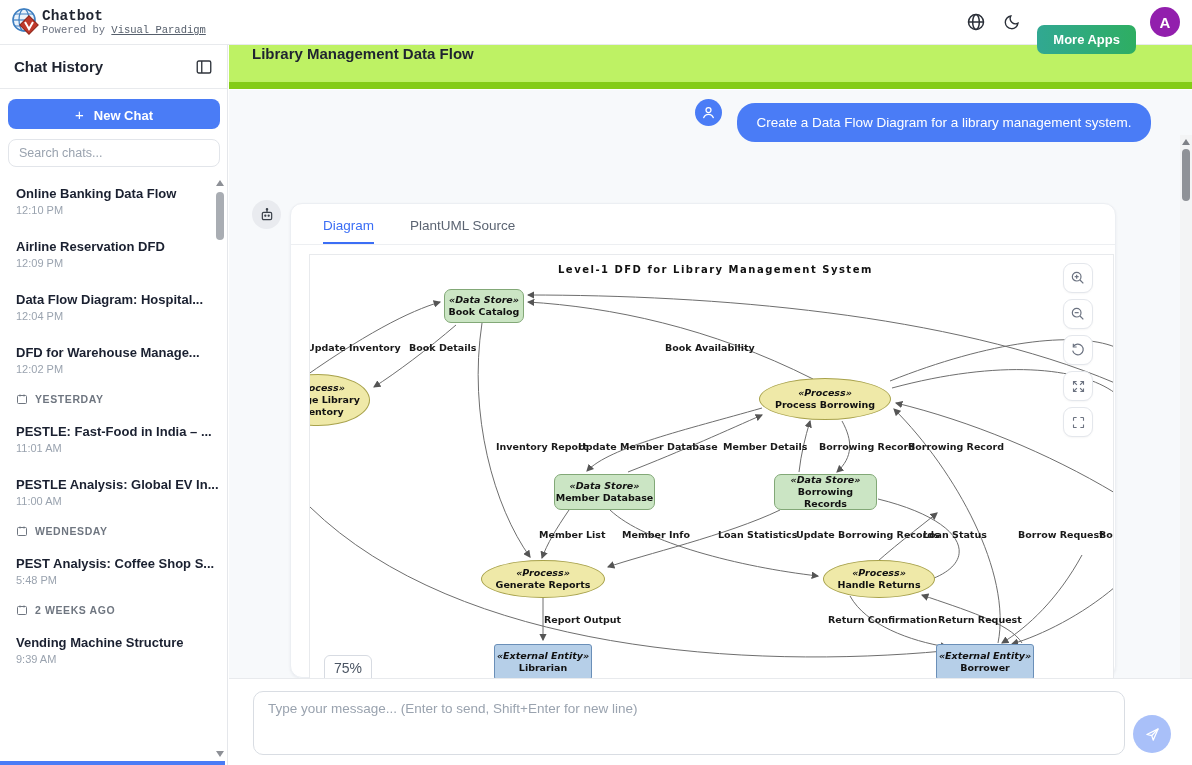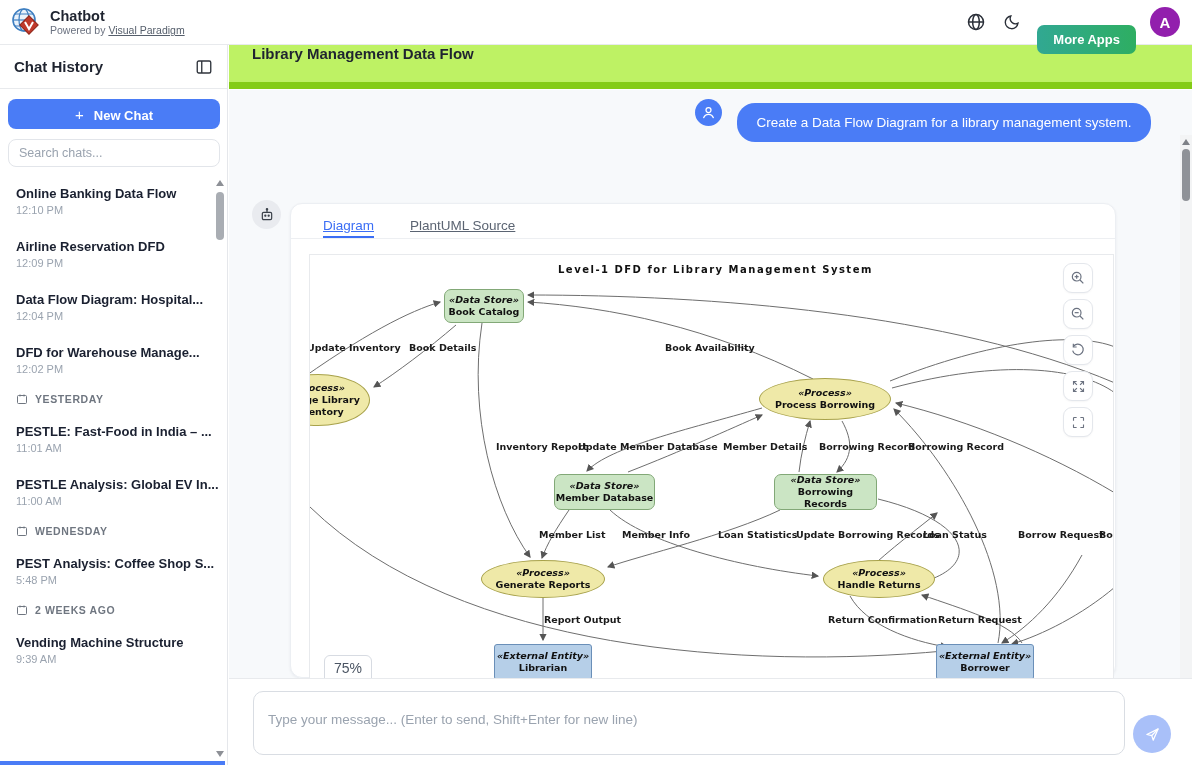--- a/index.html
+++ b/index.html
@@ -1,21 +1,21 @@
 <!DOCTYPE html>
 <html><head>
 <meta charset="utf-8">
 <style>
   * { margin:0; padding:0; box-sizing:border-box; }
   html,body { width:1192px; height:765px; overflow:hidden; font-family:"Liberation Sans", sans-serif; background:#fff; }
 
   
   .app-header{ position:absolute; left:0; top:0; width:1192px; height:45px; background:#fff; border-bottom:1px solid #e8eaed; display:flex; align-items:center; z-index:30;}
   .logo-wrap{ margin-left:10px; width:32px; height:32px; position:relative;}
-  .app-titles{ margin-left:8px; line-height:1.15;}
+  .app-titles{ line-height:1.15;font-family:Liberation Mono, monospace;}
   .app-title{ font-size:14.5px; font-weight:bold; color:#1f2430;}
   .powered{ font-size:10.5px; color:#6b7280;}
   .powered a{ color:#555e6b; text-decoration:underline; cursor:pointer;}
   .header-right{ margin-left:auto; display:flex; align-items:center; gap:14px; margin-right:12px;}
   .hicon{ width:22px; height:22px; color:#2a2f38; display:flex; align-items:center; justify-content:center; cursor:pointer;}
   .more-apps{ background:linear-gradient(90deg,#31a892,#2eae62); color:#fff; font-size:13px; font-weight:bold; border:none; border-radius:7px; padding:7px 16px; cursor:pointer;margin-top:35px;}
   .avatar{ width:30px; height:30px; border-radius:50%; background:#921fad; color:#fff; font-weight:bold; font-size:15px; display:flex; align-items:center; justify-content:center; cursor:pointer;}
 
   
   .sidebar{ position:absolute; left:0; top:45px; width:228px; height:720px; background:#fff; border-right:1px solid #e5e7eb;}
@@ -44,21 +44,21 @@
   .main-head{ height:44px; background:#bef264; border-bottom:7px solid #84cc16; display:flex; align-items:flex-start; padding-left:23px;}
   .page-title{ font-size:15px; font-weight:bold; color:#1f2430;}
   .chat-area{ position:absolute; left:0; top:45px; width:963px; height:588px; background:#f7f9fb; overflow:hidden;}
 
   .user-avatar{ position:absolute; left:466px; top:9px; width:27px; height:27px; border-radius:50%; background:#4a7cf6; color:#fff; display:flex; align-items:center; justify-content:center;}
   .user-bubble{ position:absolute; left:508px; top:13px; width:414px; height:39px; background:#4a7cf6; color:#fff; border-radius:18px; font-size:13.5px; display:flex; align-items:center; justify-content:center; padding:0 18px;}
 
   .bot-avatar{ position:absolute; left:23px; top:110px; width:29px; height:29px; border-radius:50%; background:#e9ebef; color:#3a4049; display:flex; align-items:center; justify-content:center;}
   .card{ position:absolute; left:61px; top:113px; width:826px; height:475px; background:#fff; border:1px solid #eceff3; border-radius:12px; box-shadow:0 1px 3px rgba(20,30,60,.06);}
   .tabs{ display:flex; gap:36px; padding:14px 0 0 32px; border-bottom:1px solid #edeff2;}
-  .tab{ font-size:13.5px; padding-bottom:3px; color:#5b6472; cursor:pointer; border-bottom:2px solid transparent;text-decoration:underline;}
+  .tab{ font-size:13.5px; padding-bottom:9px; color:#5b6472; cursor:pointer; border-bottom:2px solid transparent;}
   .tab.active{ color:#3b6ef5; border-bottom-color:#3b6ef5;}
 
   .viewport{ position:absolute; left:18px; top:50px; width:805px; height:424px; border:1px solid #e8eaed; border-bottom:none; background:#fff; overflow:hidden;}
   .dfd-title{ position:absolute; left:248px; top:9px; font-family:"DejaVu Sans", sans-serif; font-size:10px; font-weight:bold; letter-spacing:1.5px; color:#111;}
   svg.edges{ position:absolute; left:0; top:0; width:805px; height:424px;}
   .node{ position:absolute; display:flex; flex-direction:column; align-items:center; justify-content:center; font-family:"DejaVu Sans", sans-serif; font-size:9.5px; color:#111; text-align:center; line-height:1.25;}
   .node .stereo{ font-style:italic; font-weight:bold;}
   .node .nm{ font-weight:bold;}
   .node.store{ background:#cbe5c4; border:1.3px solid #82a877; border-radius:7px;}
   .node.process{ background:#efe9a8; border:1.3px solid #a8a24b; border-radius:50%;}
@@ -69,21 +69,21 @@
   .zbtn{ width:30px; height:30px; background:#fff; border:1px solid #e4e7ec; border-radius:9px; color:#6b7280; display:flex; align-items:center; justify-content:center; cursor:pointer; box-shadow:0 1px 2px rgba(0,0,0,.04);}
   .zoom-badge{ position:absolute; left:14px; bottom:-3px; background:#fff; border:1px solid #d7dbe2; border-radius:6px 6px 0 0; font-size:14px; color:#4b5563; padding:4px 9px;}
 
   
   .main-scroll{ position:absolute; right:0; top:45px; width:12px; height:588px; background:#f3f4f5;}
   .main-scroll .tri-up{ position:absolute; top:4px; left:2px; width:0; height:0; border-left:4px solid transparent; border-right:4px solid transparent; border-bottom:6px solid #7e8187;}
   .main-scroll .thumb{ position:absolute; top:14px; left:2px; width:8px; height:52px; background:#8f9297; border-radius:4px;}
 
   
   .input-bar{ position:absolute; left:0; top:633px; width:963px; height:87px; background:#fff; border-top:1px solid #e8eaed;}
-  .msg-input{ position:absolute; left:24px; top:12px; width:872px; height:64px; border:1px solid #d9dde3; border-radius:10px; font-family:"Liberation Sans", sans-serif; font-size:13.5px; padding:20px 14px; color:#374151; resize:none; outline:none;}
+  .msg-input{ position:absolute; left:24px; top:12px; width:872px; height:64px; border:1px solid #d9dde3; border-radius:10px; font-family:"Liberation Sans", sans-serif; font-size:13.5px; padding:9px 14px; color:#374151; resize:none; outline:none;}
   .msg-input::placeholder{ color:#9aa3af;}
   .send-btn{ position:absolute; left:904px; top:36px; width:38px; height:38px; border-radius:50%; background:#a9c0f9; border:none; display:flex; align-items:center; justify-content:center; cursor:pointer;}
 </style>
 </head>
 <body>
 
 <div class="app-header">
   <div class="logo-wrap">
     <svg width="32" height="32" viewBox="0 0 32 32">
       <circle cx="14" cy="14" r="11" fill="#eaf2fb" stroke="#3e7fc1" stroke-width="1.6"></circle>

